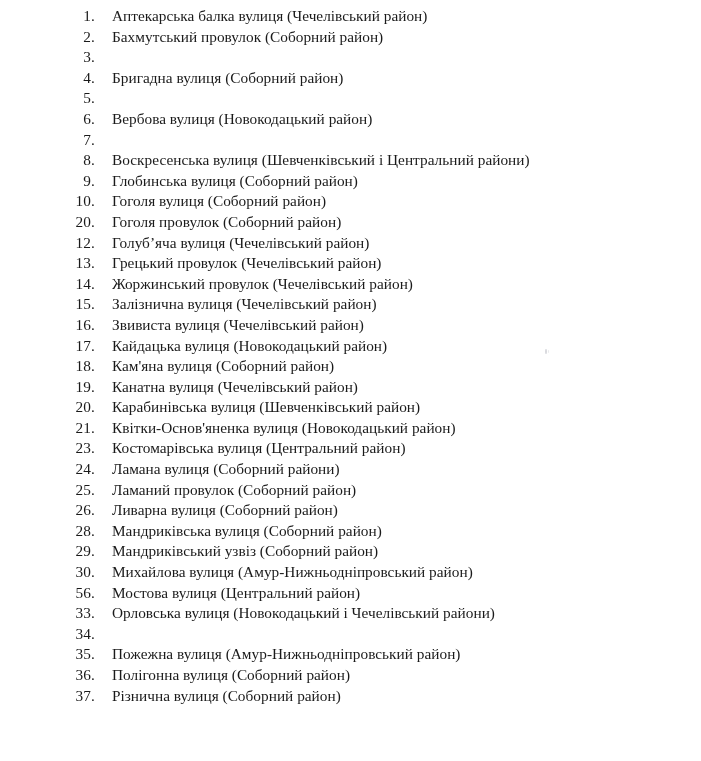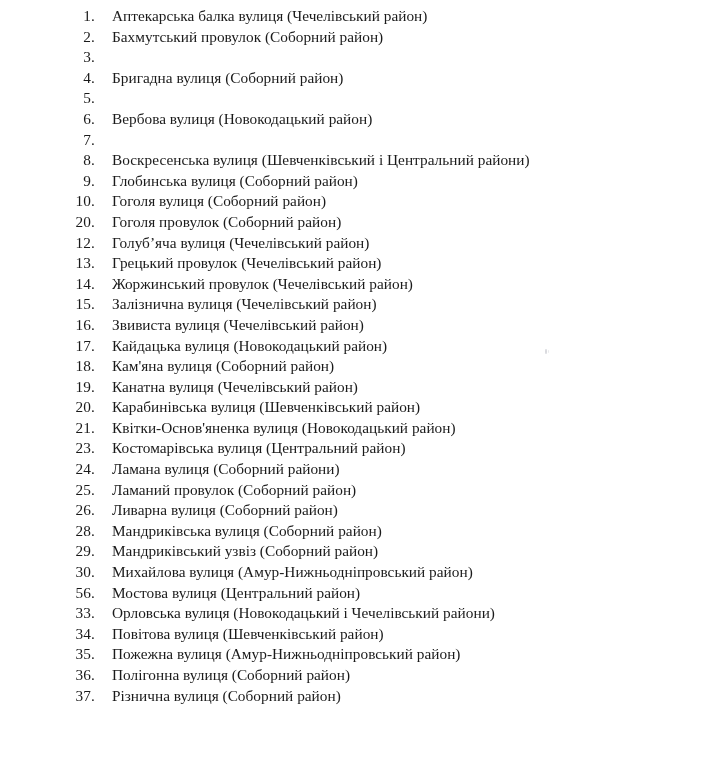--- a/index.html
+++ b/index.html
@@ -190,21 +190,20 @@
       <li class="list-item">
         <span class="item-number">56.</span>
         <span class="item-text">Мостова вулиця (Центральний район)</span>
       </li>
       <li class="list-item">
         <span class="item-number">33.</span>
         <span class="item-text">Орловська вулиця (Новокодацький і Чечелівський райони)</span>
       </li>
       <li class="list-item">
         <span class="item-number">34.</span>
-        <span class="item-text">Повітова вулиця (Шевченківський район)</span>
       </li>
       <li class="list-item">
         <span class="item-number">35.</span>
         <span class="item-text">Пожежна вулиця (Амур-Нижньодніпровський район)</span>
       </li>
       <li class="list-item">
         <span class="item-number">36.</span>
         <span class="item-text">Полігонна вулиця (Соборний район)</span>
       </li>
       <li class="list-item">

